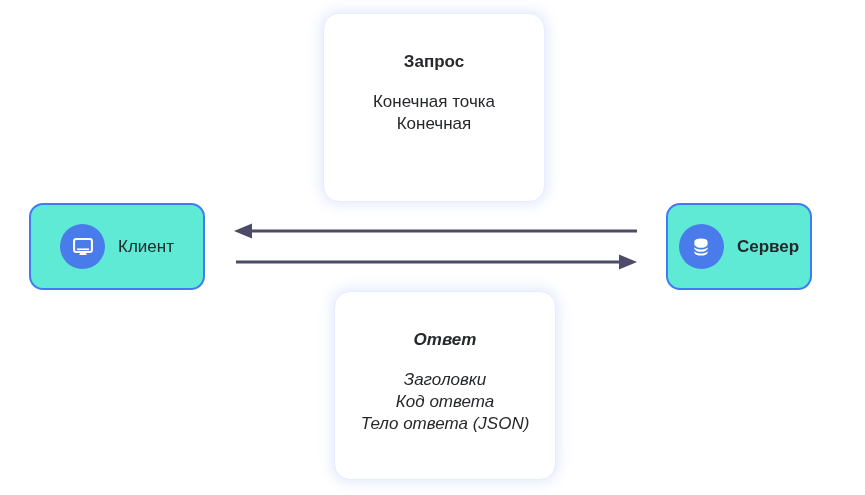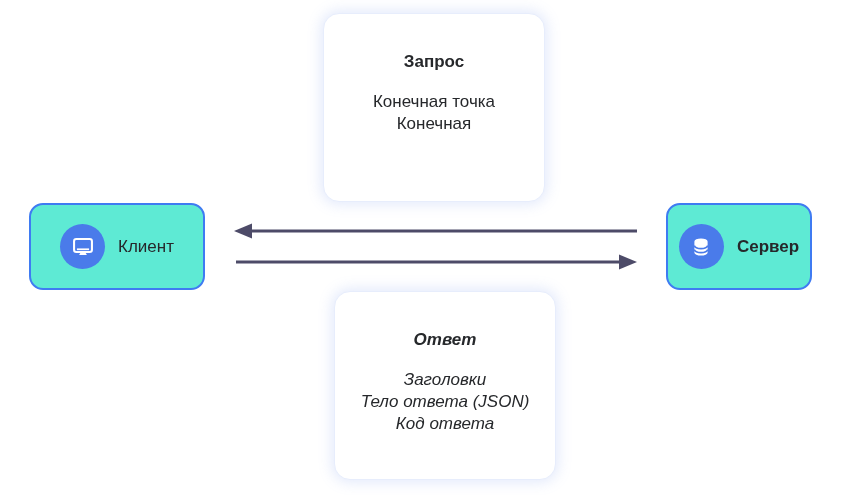--- a/index.html
+++ b/index.html
@@ -105,22 +105,22 @@
     <div class="card-items">
       <div class="card-item">Конечная точка</div>
       <div class="card-item">Конечная</div>
     </div>
   </div>
 
   <div class="card card-response">
     <div class="card-title">Ответ</div>
     <div class="card-items">
       <div class="card-item">Заголовки</div>
+      <div class="card-item">Код ответа</div>
       <div class="card-item">Тело ответа (JSON)</div>
-      <div class="card-item">Код ответа</div>
     </div>
   </div>
 
   <svg class="arrows-layer" viewBox="0 0 865 495" aria-hidden="true">
     <g>
       <line x1="637" y1="231" x2="250" y2="231" stroke="currentColor" stroke-width="3"></line>
       <polygon points="234,231 252,223.5 252,238.5" fill="currentColor"></polygon>
     </g>
     <g>
       <line x1="236" y1="262" x2="621" y2="262" stroke="currentColor" stroke-width="3"></line>

